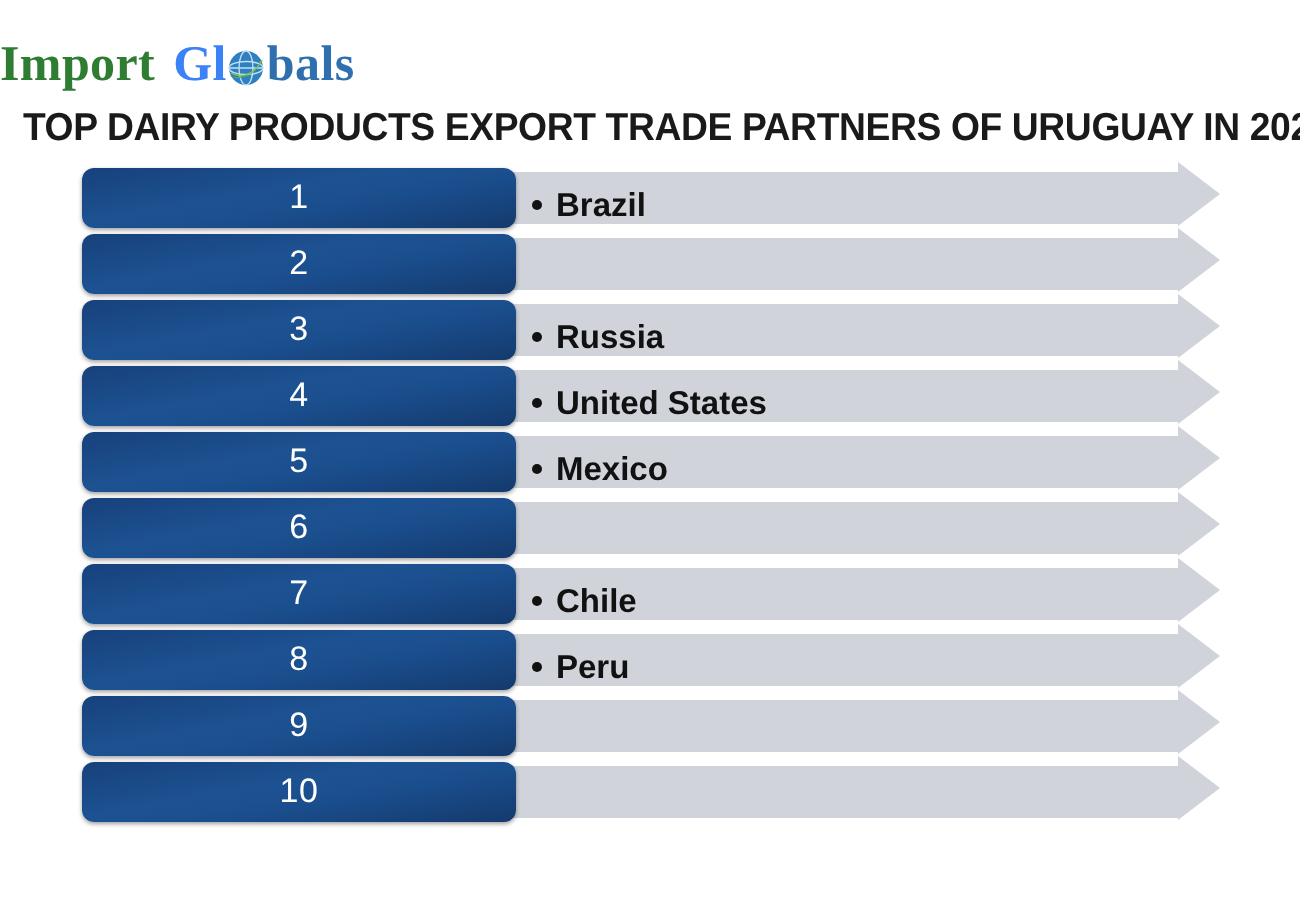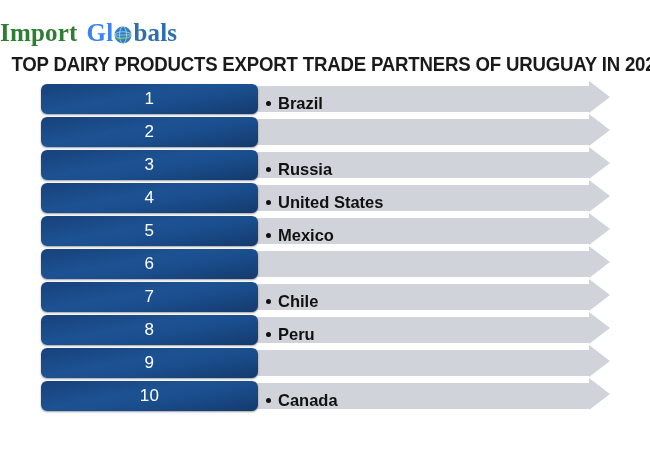--- a/index.html
+++ b/index.html
@@ -246,19 +246,18 @@
     <div class="arrow-band"></div>
     <div class="arrow-head"></div>
     <div class="num-plate">
         <span class="num-text">9</span>
       </div>
   </div>
 
   <div class="row">
     <div class="arrow-band"></div>
     <div class="arrow-head"></div>
-    <div class="arrow-label"><span class="bullet"></span><span>Canada</span></div>
     <div class="num-plate">
         <span class="num-text">10</span>
       </div>
   </div>
 
 </div>
 
 </body></html>

